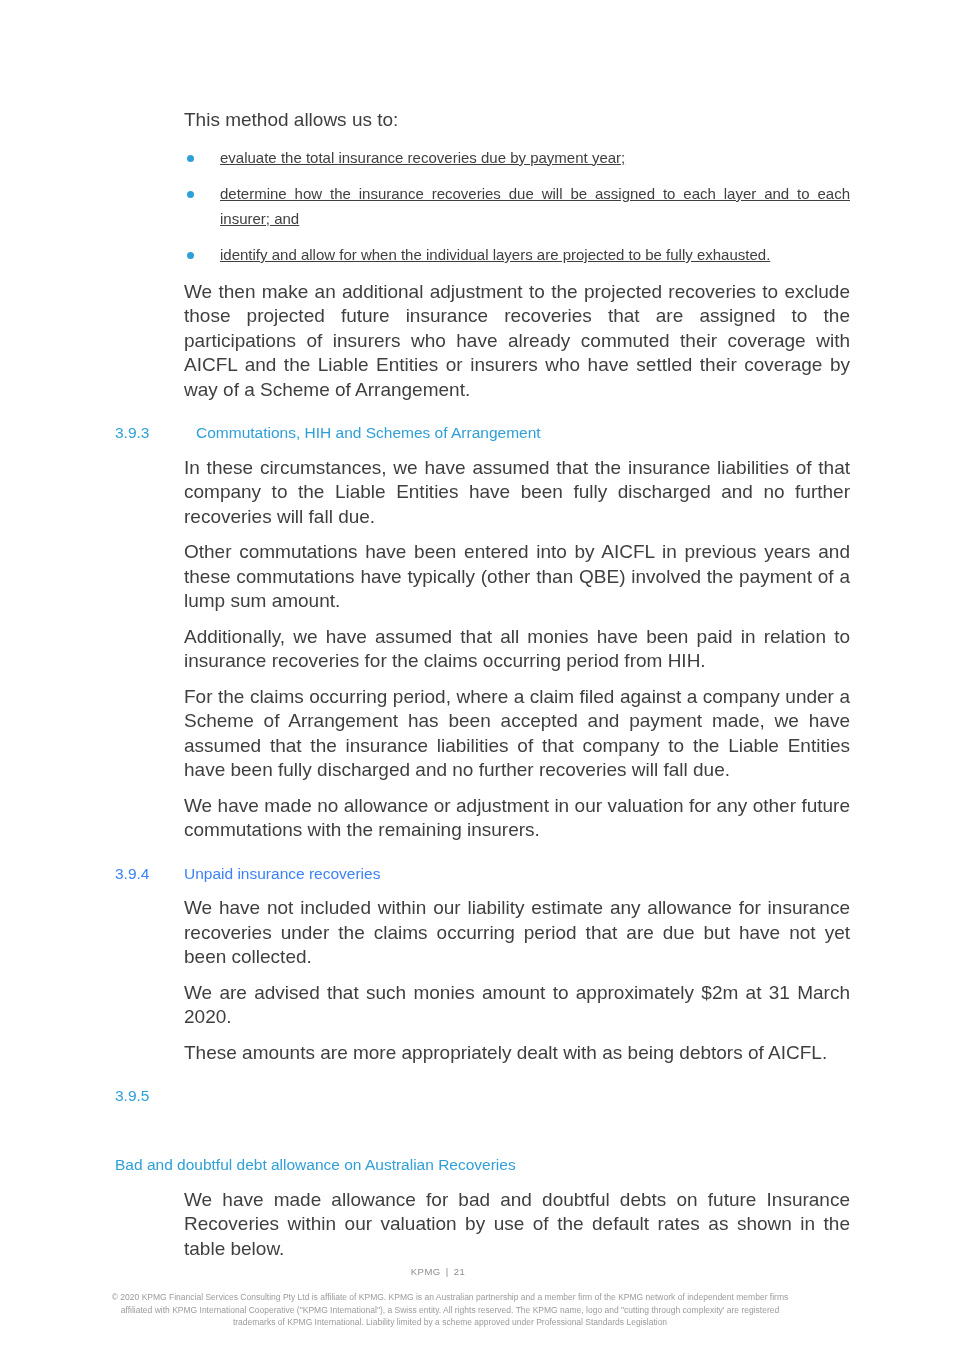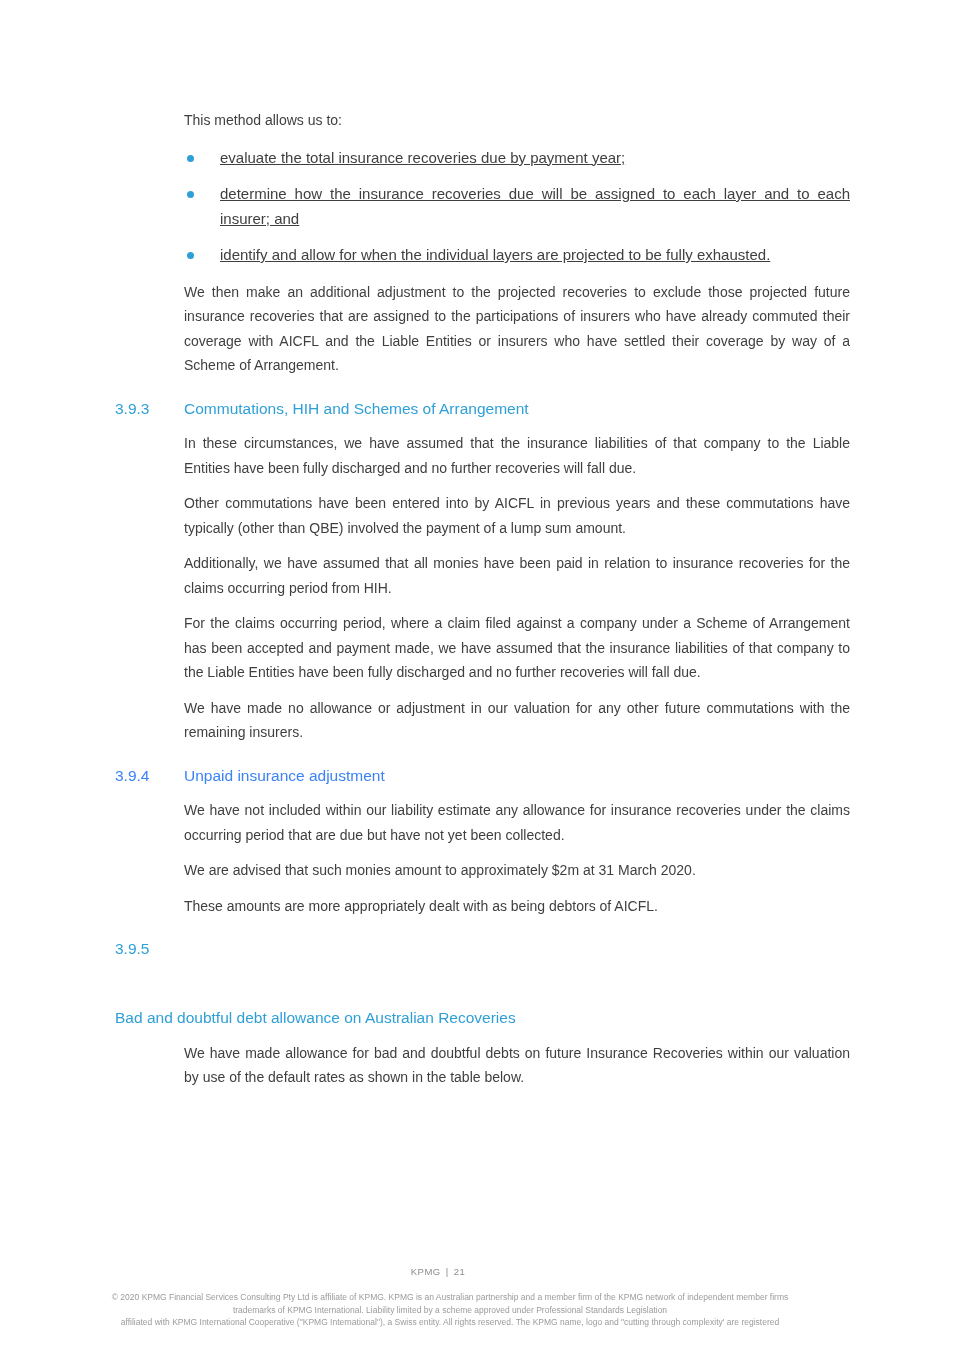--- a/index.html
+++ b/index.html
@@ -18,21 +18,21 @@
   }
   .content {
     position: absolute;
     top: 108px;
     left: 115px;
     width: 735px;
   }
   .body-text {
     margin-left: 69px;
     width: 666px;
-    font-size: 14px;
+    font-size: 19px;
     line-height: 24.5px;
     text-align: justify;
     color: #3f3f3f;
     margin-bottom: 11px;
     font-weight: 400;
   }
   .intro { text-align: left; margin-bottom: 13px; }
   .bullet-list {
     list-style: none;
     margin-left: 69px;
@@ -111,49 +111,49 @@
         <span class="bullet-text">determine how the insurance recoveries due will be assigned to each layer and to each insurer; and</span>
       </li>
       <li class="bullet-item">
         <span class="bullet-dot accent-bg" style="background: rgb(47, 159, 216);"></span>
         <span class="bullet-text">identify and allow for when the individual layers are projected to be fully exhausted.</span>
       </li>
     </ul>
 
     <p class="body-text">We then make an additional adjustment to the projected recoveries to exclude those projected future insurance recoveries that are assigned to the participations of insurers who have already commuted their coverage with AICFL and the Liable Entities or insurers who have settled their coverage by way of a Scheme of Arrangement.</p>
 
-    <div class="section-heading accent-fg" style="color: rgb(47, 159, 216);">
+    <div class="section-heading accent-fg" style="color: rgb(47, 159, 216); gap: 12px;">
       <span class="section-number">3.9.3</span>
       <span class="section-title">Commutations, HIH and Schemes of Arrangement</span>
     </div>
     <p class="body-text">In these circumstances, we have assumed that the insurance liabilities of that company to the Liable Entities have been fully discharged and no further recoveries will fall due.</p>
     <p class="body-text">Other commutations have been entered into by AICFL in previous years and these commutations have typically (other than QBE) involved the payment of a lump sum amount.</p>
     <p class="body-text">Additionally, we have assumed that all monies have been paid in relation to insurance recoveries for the claims occurring period from HIH.</p>
     <p class="body-text">For the claims occurring period, where a claim filed against a company under a Scheme of Arrangement has been accepted and payment made, we have assumed that the insurance liabilities of that company to the Liable Entities have been fully discharged and no further recoveries will fall due.</p>
     <p class="body-text">We have made no allowance or adjustment in our valuation for any other future commutations with the remaining insurers.</p>
 
     <div class="section-heading accent-fg" style="color: #3b82f6;">
       <span class="section-number">3.9.4</span>
-      <span class="section-title">Unpaid insurance adjustment</span>
+      <span class="section-title">Unpaid insurance recoveries</span>
     </div>
     <p class="body-text">We have not included within our liability estimate any allowance for insurance recoveries under the claims occurring period that are due but have not yet been collected.</p>
     <p class="body-text">We are advised that such monies amount to approximately $2m at 31 March 2020.</p>
     <p class="body-text">These amounts are more appropriately dealt with as being debtors of AICFL.</p>
 
     <div class="section-heading accent-fg" style="color: rgb(47, 159, 216); flex-direction: column;">
       <span class="section-number">3.9.5</span>
       <span class="section-title">Bad and doubtful debt allowance on Australian Recoveries</span>
     </div>
     <p class="body-text">We have made allowance for bad and doubtful debts on future Insurance Recoveries within our valuation by use of the default rates as shown in the table below.</p>
 
   </main>
 
   <footer>
     <div class="page-footer footer-pageline">
       <span>KPMG</span><span class="footer-sep">|</span><span>21</span>
     </div>
     <div class="page-footer footer-copyright">
       <div>© 2020 KPMG Financial Services Consulting Pty Ltd is affiliate of KPMG. KPMG is an Australian partnership and a member firm of the KPMG network of independent member firms</div>
+      <div>affiliated with KPMG International Cooperative ("KPMG International"), a Swiss entity. All rights reserved. The KPMG name, logo and "cutting through complexity' are registered</div>
       <div>trademarks of KPMG International. Liability limited by a scheme approved under Professional Standards Legislation</div>
-      <div>affiliated with KPMG International Cooperative ("KPMG International"), a Swiss entity. All rights reserved. The KPMG name, logo and "cutting through complexity' are registered</div>
     </div>
   </footer>
 </div>
 
 </body></html>

